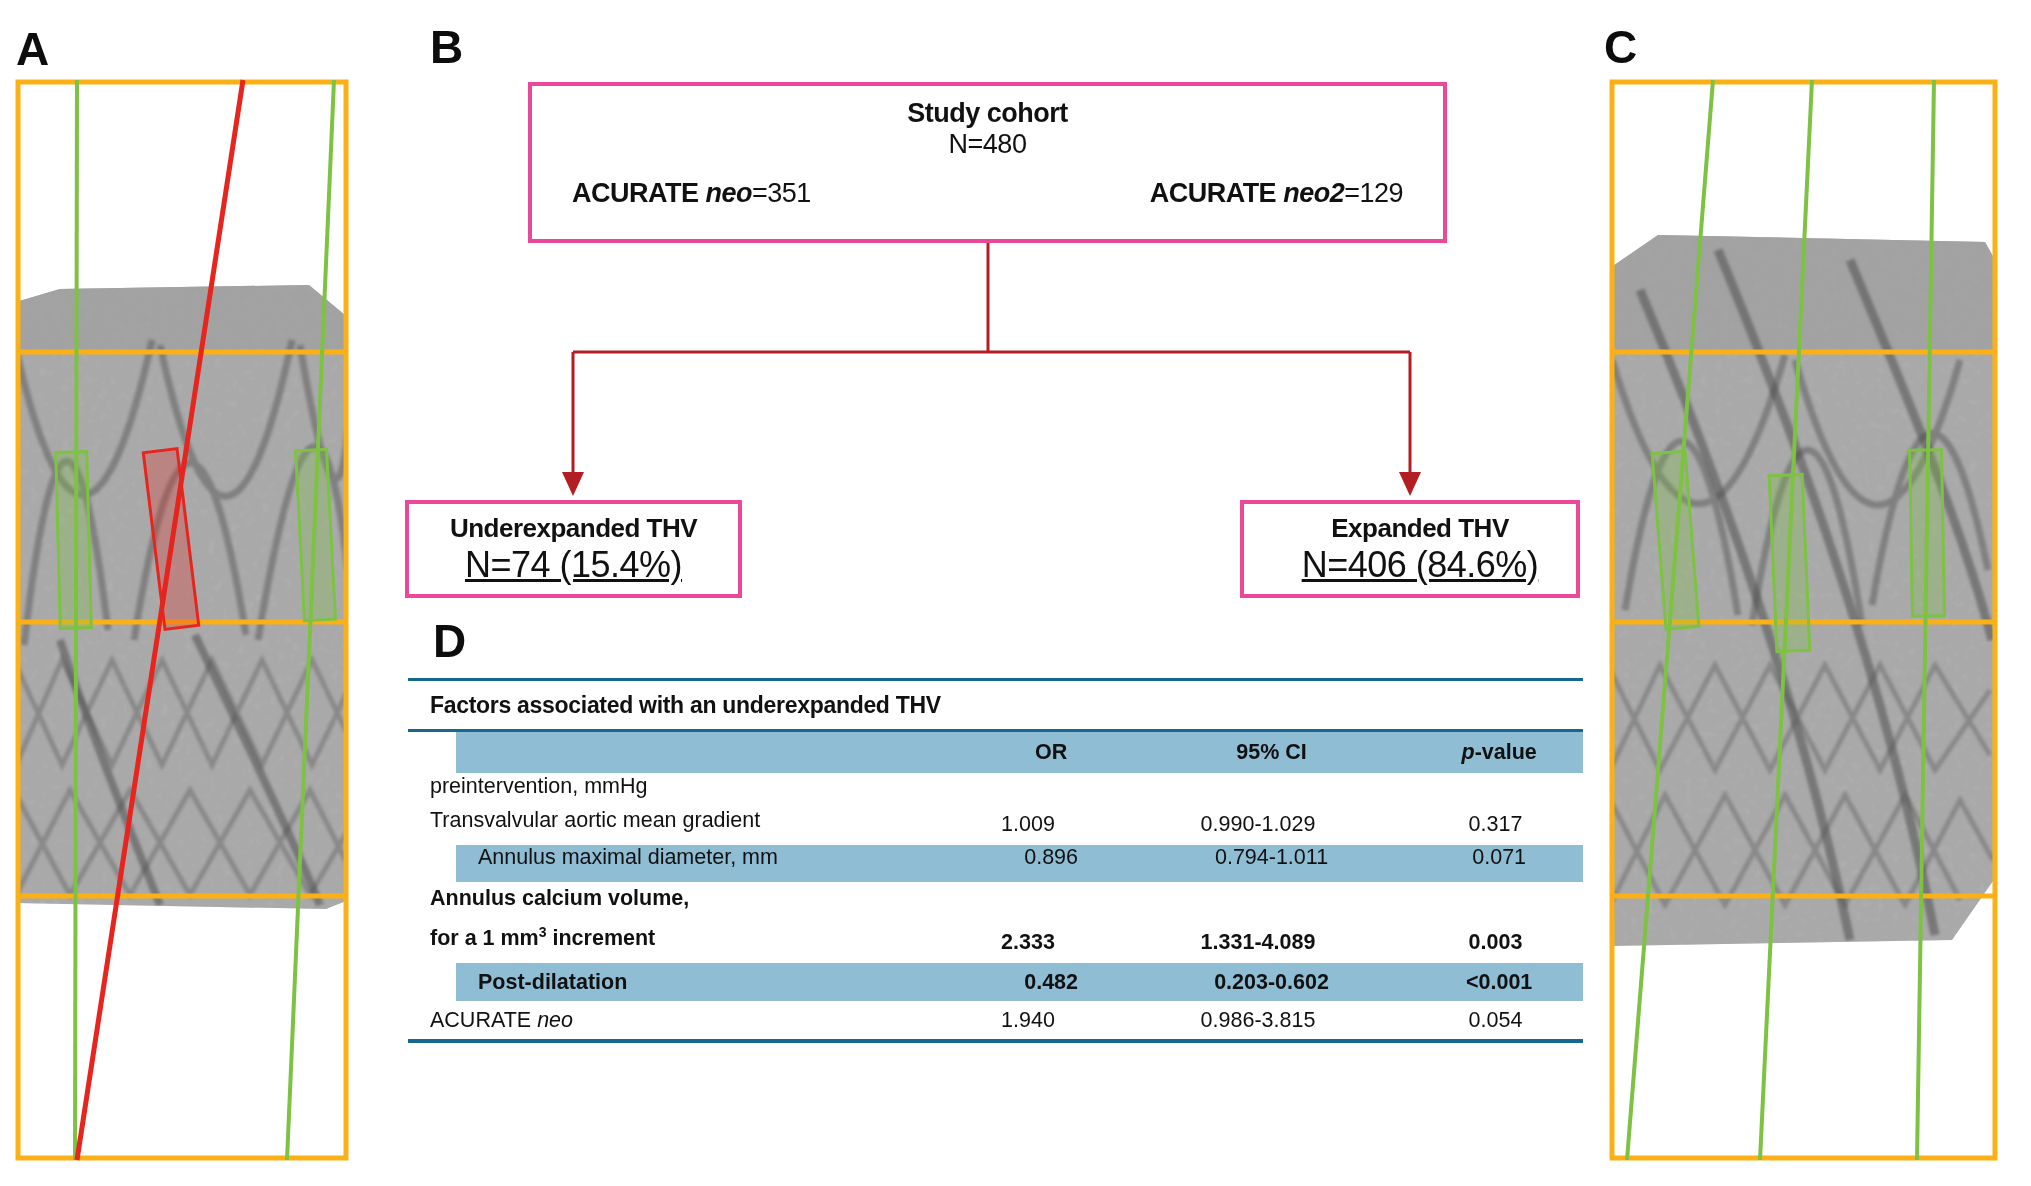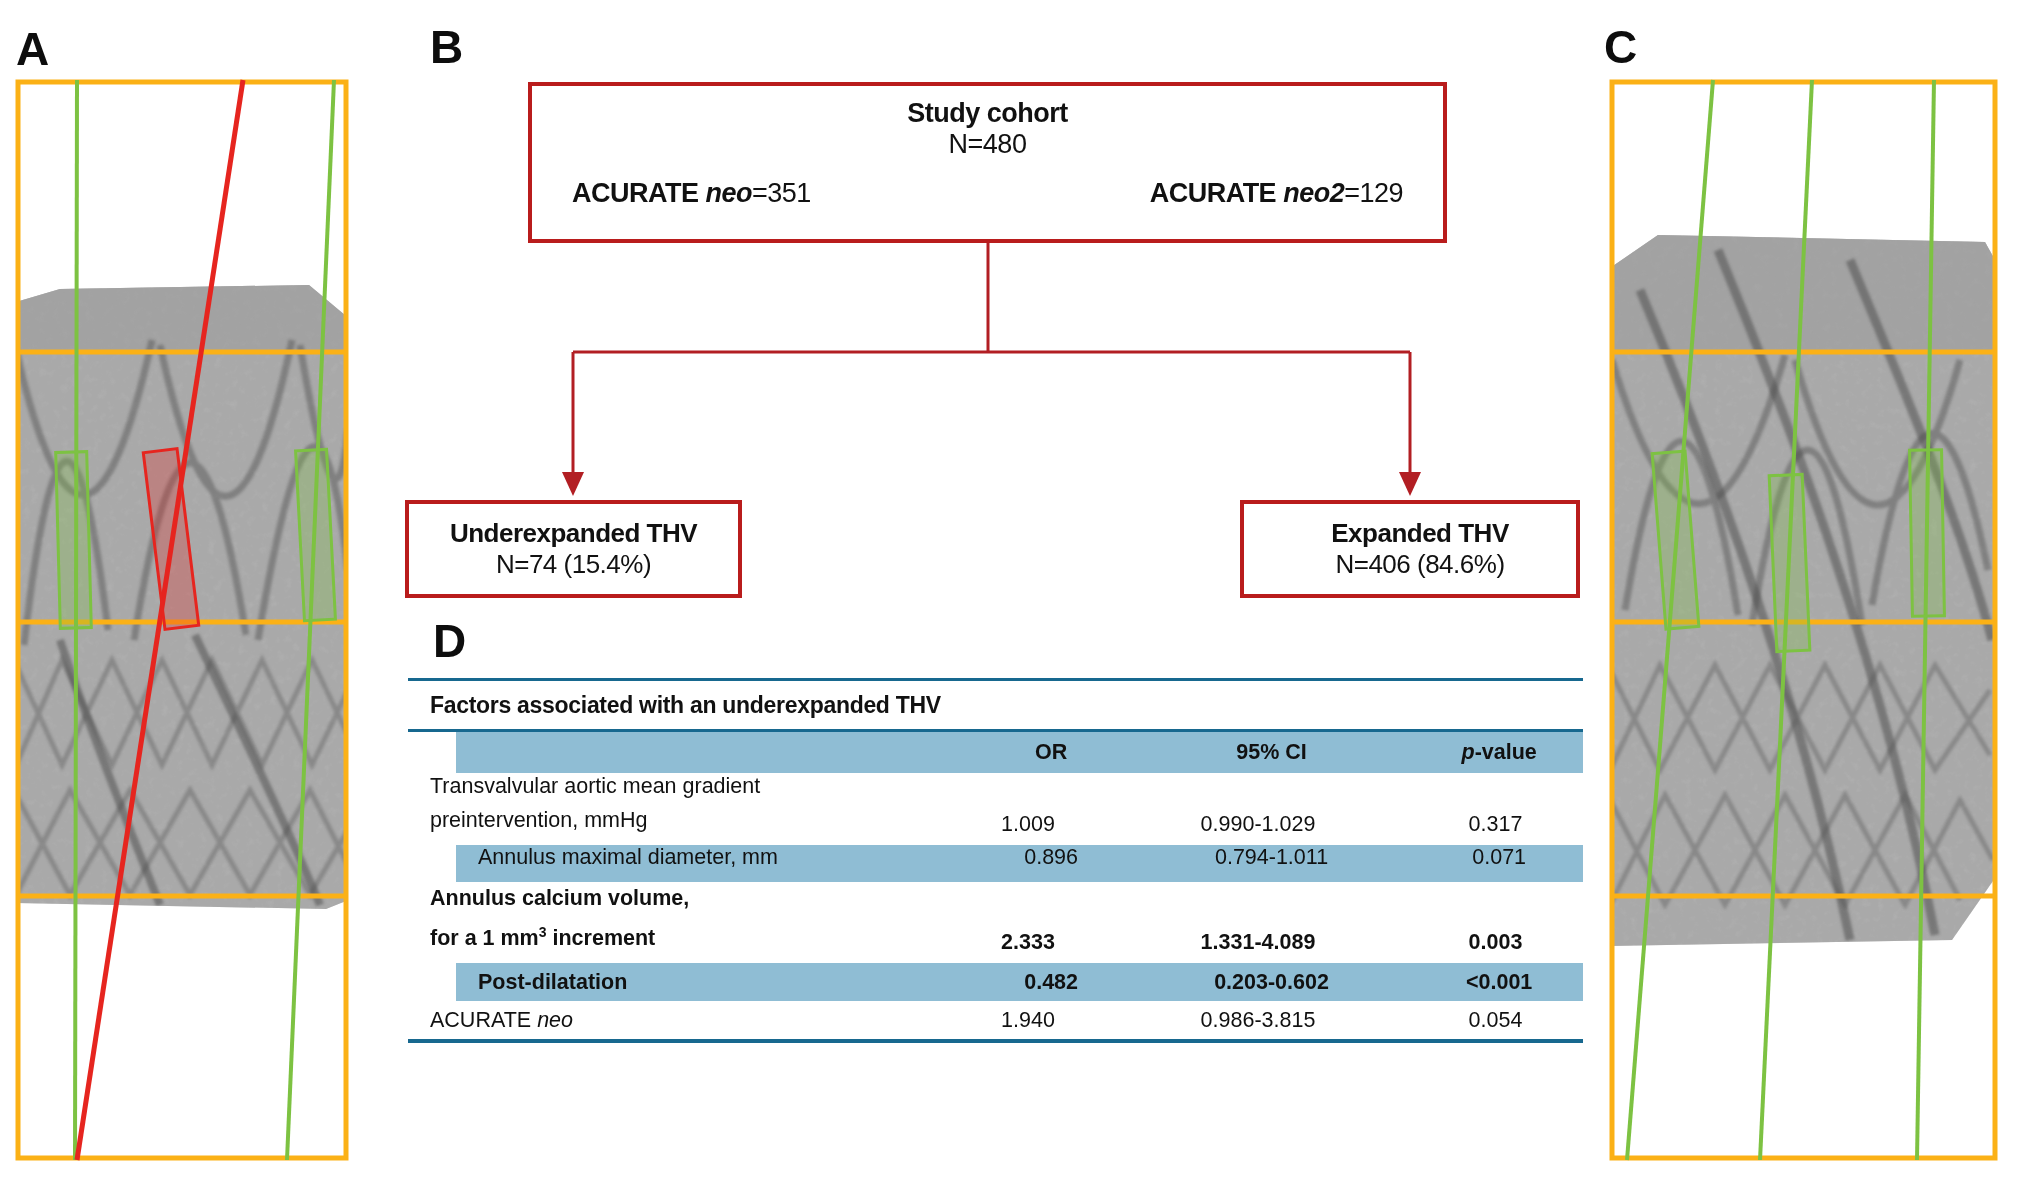--- a/index.html
+++ b/index.html
@@ -7,34 +7,34 @@
     position:relative;width:2031px;height:1186px;background:#ffffff;overflow:hidden;
     font-family:"Liberation Sans",sans-serif;color:#111;
   }
   .panel-label{
     position:absolute;font-size:46px;font-weight:bold;letter-spacing:-1px;color:#0d0d0d;
     line-height:1;
   }
   svg{position:absolute;top:0;}
   
   .fc-box{
-    position:absolute;border:4px solid #b91c1c;background:#fff;box-sizing:border-box;
+    position:absolute;border:4px solid #ec4899;background:#fff;box-sizing:border-box;
     display:flex;flex-direction:column;align-items:center;justify-content:center;
   }
   #root-box{left:528px;top:82px;width:919px;height:161px;justify-content:flex-start;}
   #root-box .fc-title{margin-top:12px;font-size:27px;font-weight:bold;letter-spacing:-0.5px;}
   #root-box .fc-count{font-size:27px;letter-spacing:-0.5px;}
   #root-box .fc-arms{
     width:100%;box-sizing:border-box;display:flex;justify-content:space-between;
     padding:0 40px;margin-top:18px;font-size:27px;letter-spacing:-0.5px;
   }
   .arm b{font-weight:bold;}
   .arm i{font-weight:bold;font-style:italic;}
   .fc-leaf .fc-title{font-size:26px;font-weight:bold;letter-spacing:-0.5px;}
-  .fc-leaf .fc-count{font-size:26px;letter-spacing:-0.5px;}
+  .fc-leaf .fc-count{font-size:36px;letter-spacing:-0.5px;text-decoration:underline;}
   #underexpanded-box{left:405px;top:500px;width:337px;height:98px;}
   #expanded-box{left:1240px;top:500px;width:340px;height:98px;padding-left:20px;}
   
   #factor-table{position:absolute;left:408px;top:678px;width:1175px;}
   .rule{height:3px;background:#17688F;}
   .rule.thick{height:4px;}
   .t-title{height:48px;display:flex;align-items:center;padding-left:22px;
     font-size:23px;font-weight:bold;letter-spacing:-0.3px;}
   .t-row{display:flex;box-sizing:border-box;}
   .t-row.blue{background:#8FBDD4;margin-left:48px;}
@@ -203,22 +203,22 @@
 
     <div class="t-row t-head blue">
       <div class="c-label"></div>
       <div class="c-or">OR</div>
       <div class="c-ci">95% CI</div>
       <div class="c-p"><i>p</i><span>-value</span></div>
     </div>
 
     <div class="t-row row-tall" id="row1">
       <div class="c-label">
+        <div class="lbl-line">preintervention, mmHg</div>
         <div class="lbl-line">Transvalvular aortic mean gradient</div>
-        <div class="lbl-line">preintervention, mmHg</div>
       </div>
       <div class="c-or">1.009</div>
       <div class="c-ci">0.990-1.029</div>
       <div class="c-p">0.317</div>
     </div>
 
     <div class="t-row row-pad blue" id="row2">
       <div class="c-label">Annulus maximal diameter, mm</div>
       <div class="c-or">0.896</div>
       <div class="c-ci">0.794-1.011</div>

